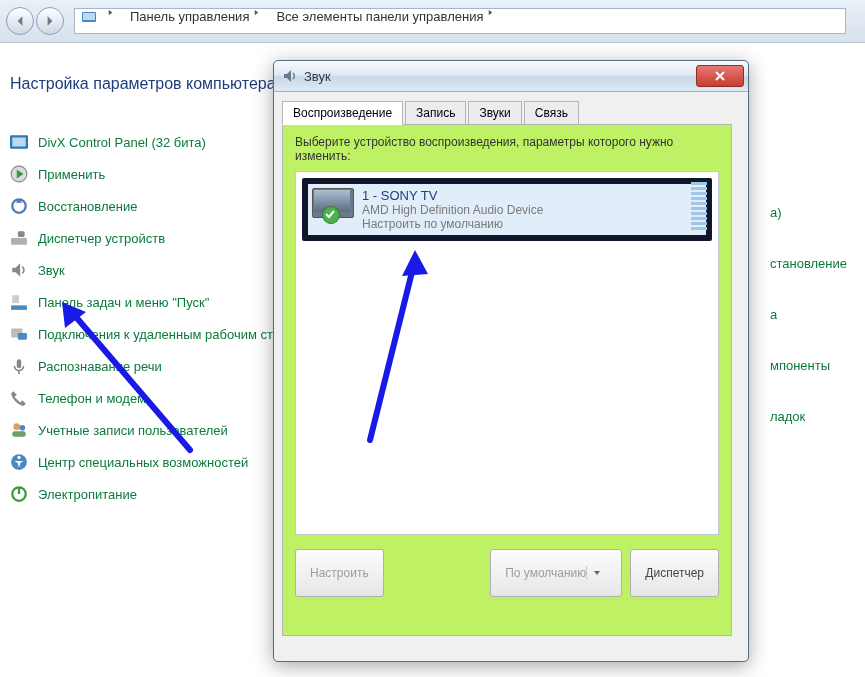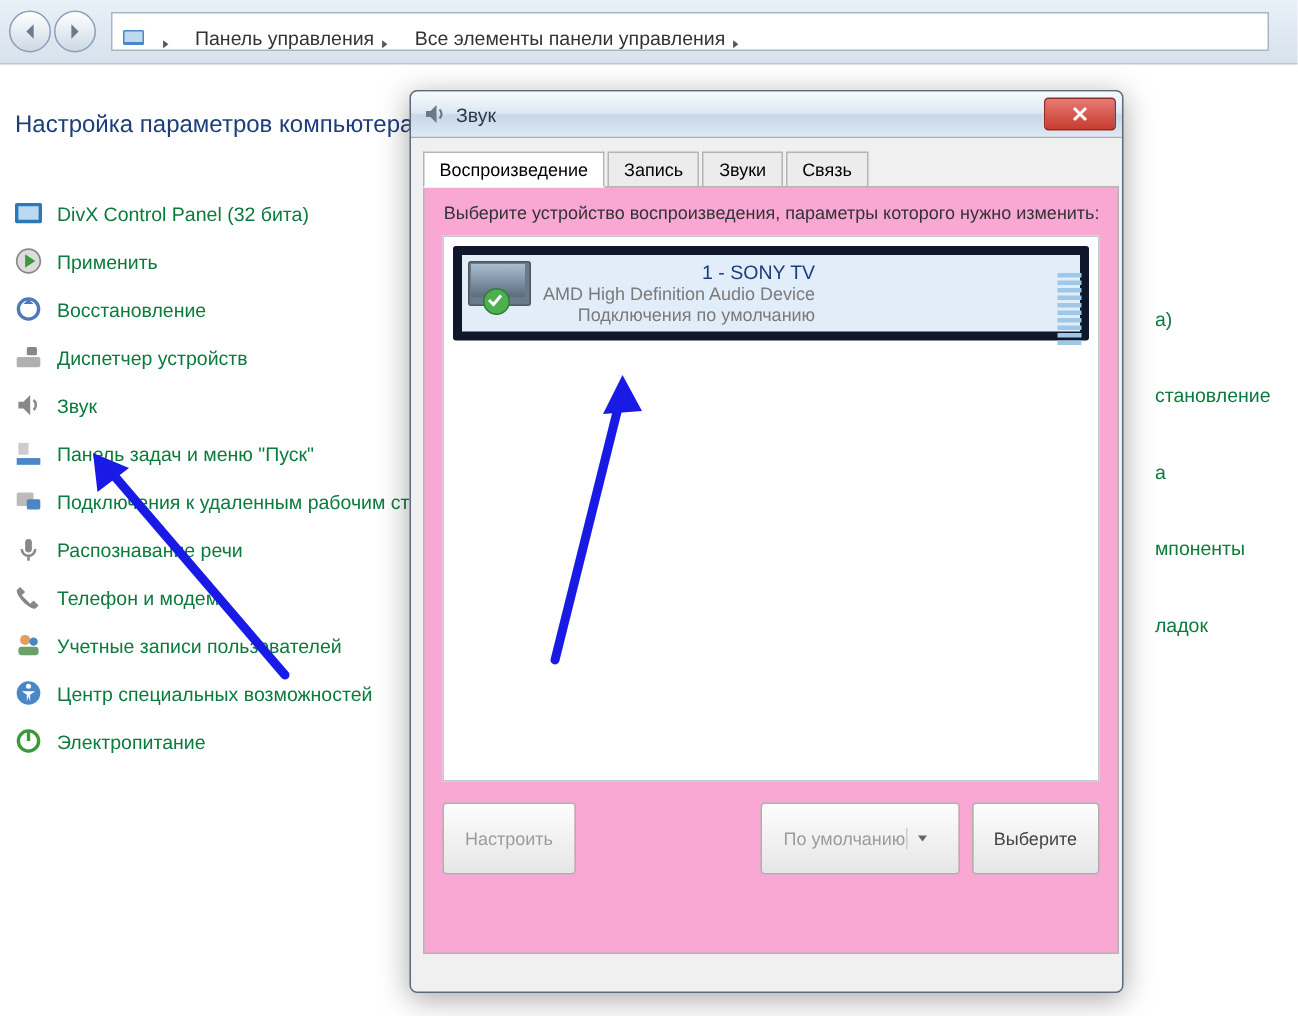--- a/index.html
+++ b/index.html
@@ -16,21 +16,21 @@
   .nav-circle {
     width:26px; height:26px; border-radius:50%; border:1px solid #8aa0b8;
     background:linear-gradient(#fff,#cdd9e4);
     display:flex; align-items:center; justify-content:center; margin-right:2px;
   }
   .nav-circle svg { width:12px; height:12px; fill:#6a7b8c; }
   .addrbar {
     margin-left:8px; height:24px; flex:1; max-width:770px;
     background:#fff; border:1px solid #a6b6c8; display:flex; align-items:center;
   }
-  .addrbar .seg { display:flex; align-items:flex-end; padding:0 6px; height:100%; color:#333; }
+  .addrbar .seg { display:flex; align-items:flex-start; padding:0 6px; height:100%; color:#333; }
   .addrbar .chv { width:7px; height:7px; margin:0 4px; fill:#555; }
   .cp-icon { width:16px; height:16px; margin-right:6px; }
 
   
   .page {
     position:absolute; top:55px; left:0; right:0; bottom:0; padding:20px 0 0 10px;
   }
   .page h1 {
     font-weight:normal; color:#1e3e7b; font-size:16px; margin:0 0 40px 0;
   }
@@ -71,22 +71,22 @@
   .closebtn svg { width:10px; height:10px; fill:#fff; }
 
   .tabs { display:flex; margin:8px 0 0 8px; }
   .tab {
     padding:4px 10px; border:1px solid #b5b5b5; background:#ececec;
     margin-right:2px; font-size:12px; position:relative; top:1px;
     cursor:pointer;
   }
   .tab.active { background:#fff; border-bottom:1px solid #fff; z-index:2; }
   .tab-body {
-    margin:0 2px 8px 8px; border:1px solid #b5b5b5; padding:10px 12px;
-    background:#f9a8d4; position:relative; height:490px;text-align:right;
+    margin:0 16px 8px 8px; border:1px solid #b5b5b5; padding:10px 12px;
+    background:#bef264; position:relative; height:490px;
   }
   .desc { color:#333; font-size:12px; margin-bottom:8px; }
 
   .devlist {
     border:1px solid #c0c8d0; height:350px; padding:6px; overflow:auto;
     background:#fff;
   }
   .dev {
     display:flex; align-items:flex-start; padding:4px;
     background:rgba(172,204,240,.35); border:6px solid #0f172a; border-radius:2px;
@@ -301,21 +301,21 @@
             <div class="screen"></div>
           <div class="check">
             <svg viewBox="0 0 10 10">
                 <path d="M1 5l3 3 5-6" fill="none" stroke="#fff" stroke-width="2"></path>
               </svg>
           </div>
         </div>
         <div class="info">
           <div class="name">1 - SONY TV</div>
           <div class="sub">AMD High Definition Audio Device</div>
-          <div class="sub">Подключения по умолчанию</div>
+          <div class="sub">Настроить по умолчанию</div>
         </div>
       </div>
     </div>
     <div class="level">
       <div></div>
         <div></div>
         <div></div>
         <div></div>
         <div></div>
         <div></div>
@@ -329,21 +329,21 @@
       <div class="btn disabled">Настроить</div>
       <div style="display:flex;gap:8px;">
         <div class="btn disabled btn-split">
           <span>По умолчанию</span>
           <span class="arw">
               <svg viewBox="0 0 8 8">
                 <path d="M1 2l3 4 3-4z"></path>
               </svg>
             </span>
         </div>
-        <div class="btn">Выберите</div>
+        <div class="btn">Диспетчер</div>
       </div>
     </div>
   </div>
 
 </div>
 
 <svg class="anno">
 
   <line x1="370" y1="440" x2="415" y2="260"></line>
   <polygon points="415,250 402,276 428,274"></polygon>

